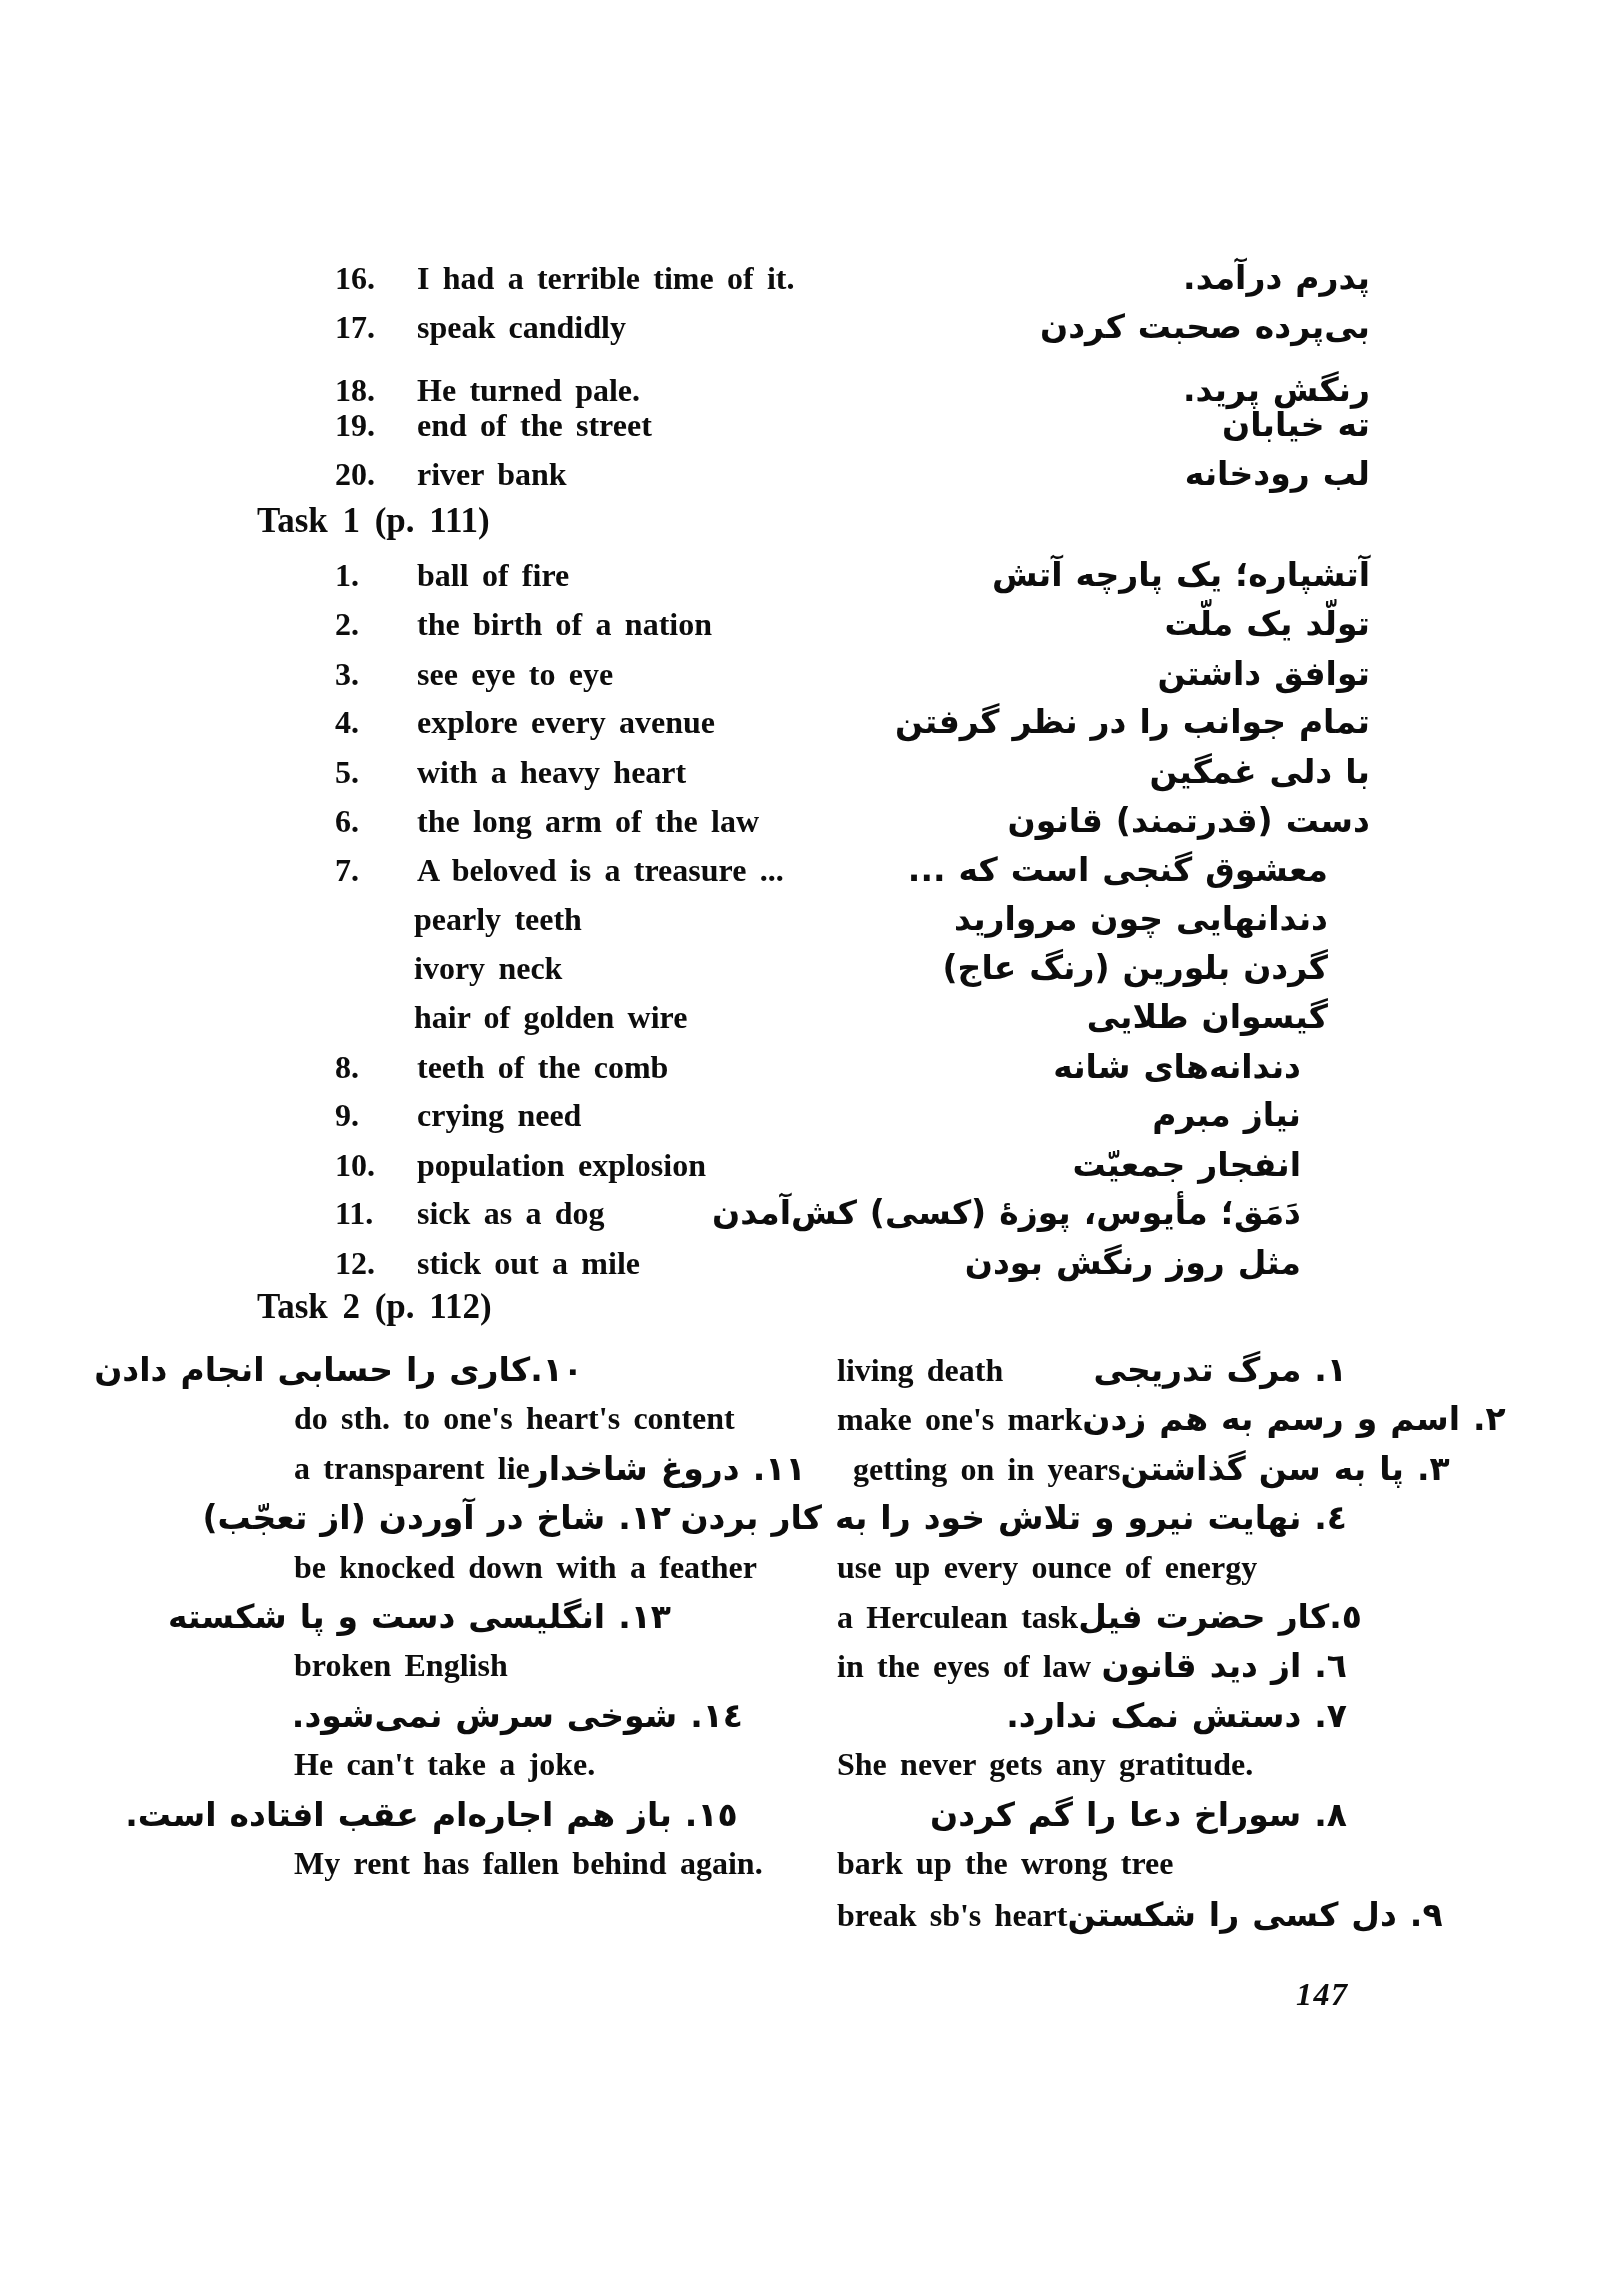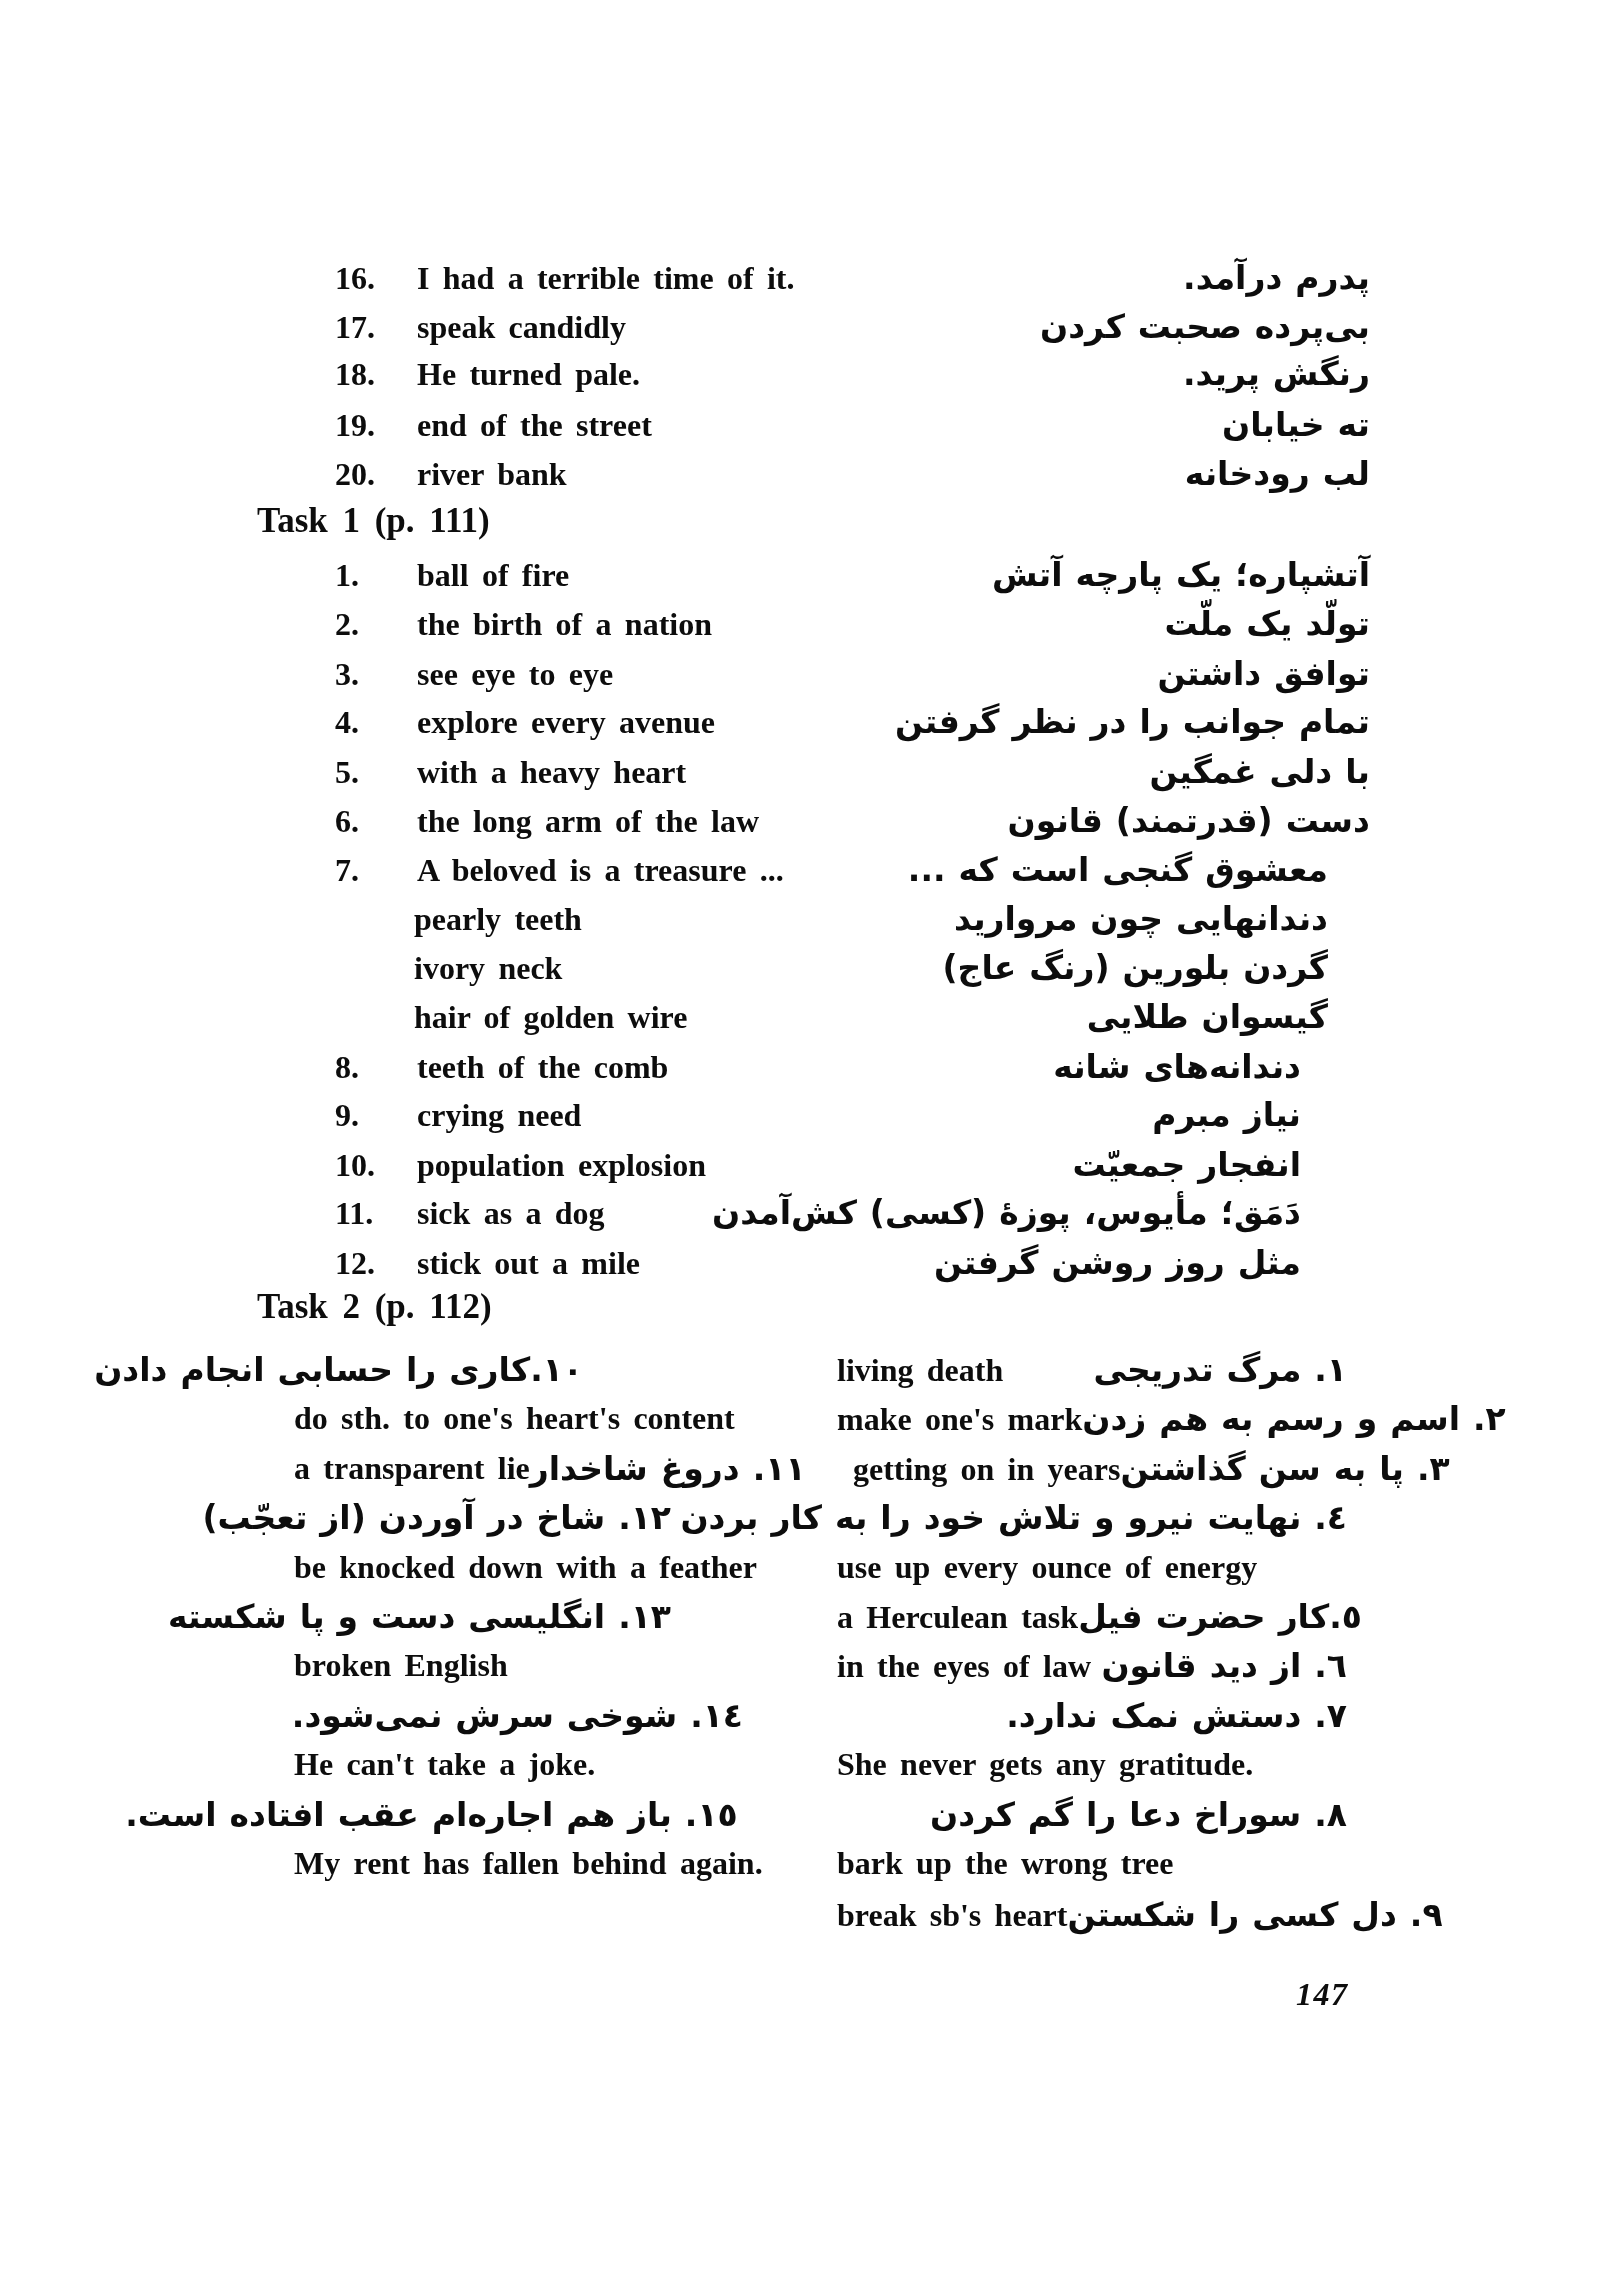--- a/index.html
+++ b/index.html
@@ -55,21 +55,21 @@
   <span class="en">I had a terrible time of it.</span>
   <span class="spacer"></span>
   <span class="fa" dir="rtl">پدرم درآمد.</span>
 </div>
 <div class="row" style="top:305px">
   <span class="num">17.</span>
   <span class="en">speak candidly</span>
   <span class="spacer"></span>
   <span class="fa" dir="rtl">بی‌پرده صحبت کردن</span>
 </div>
-<div class="row" style="top:352px">
+<div class="row" style="top:368px">
   <span class="num">18.</span>
   <span class="en">He turned pale.</span>
   <span class="spacer"></span>
   <span class="fa" dir="rtl">رنگش پرید.</span>
 </div>
 <div class="row" style="top:403px">
   <span class="num">19.</span>
   <span class="en">end of the street</span>
   <span class="spacer"></span>
   <span class="fa" dir="rtl">ته خیابان</span>
@@ -164,21 +164,21 @@
 <div class="row drift2" style="top:1191px">
   <span class="num">11.</span>
   <span class="en">sick as a dog</span>
   <span class="spacer"></span>
   <span class="fa" dir="rtl">دَمَق؛ مأیوس، پوزهٔ (کسی) کش‌آمدن</span>
 </div>
 <div class="row drift2" style="top:1241px">
   <span class="num">12.</span>
   <span class="en">stick out a mile</span>
   <span class="spacer"></span>
-  <span class="fa" dir="rtl">مثل روز روشن گرفتن</span>
+  <span class="fa" dir="rtl">مثل روز رنگش بودن</span>
 </div>
 
 <div class="heading" style="top:1285px">Task 2 (p. 112)</div>
 
 <div class="t2l faonly" style="top:1348px">
   <span class="fa mr210" dir="rtl">۱۰.کاری را حسابی انجام دادن</span>
 </div>
 <div class="t2l" style="top:1397px">
   <span class="en" style="margin-left:0">do sth. to one's heart's content</span>
 </div>

